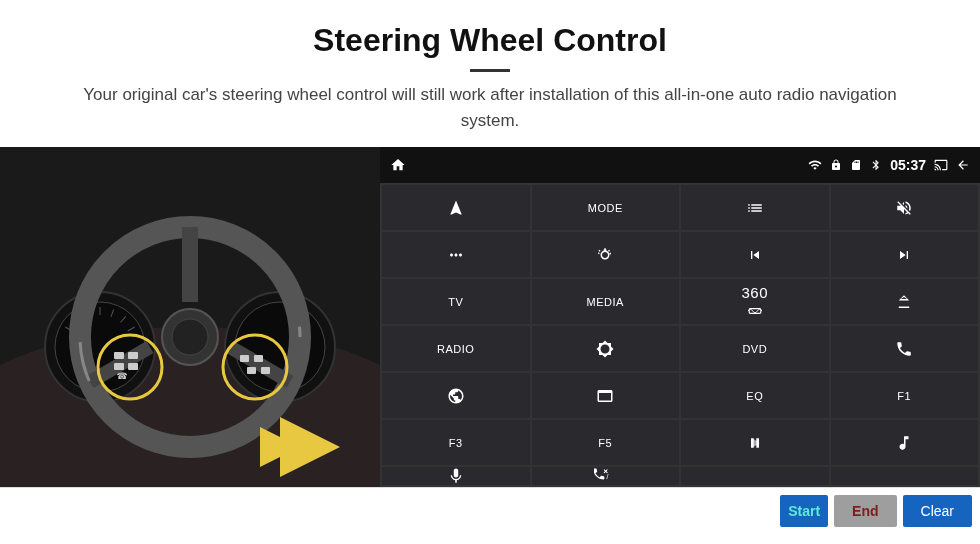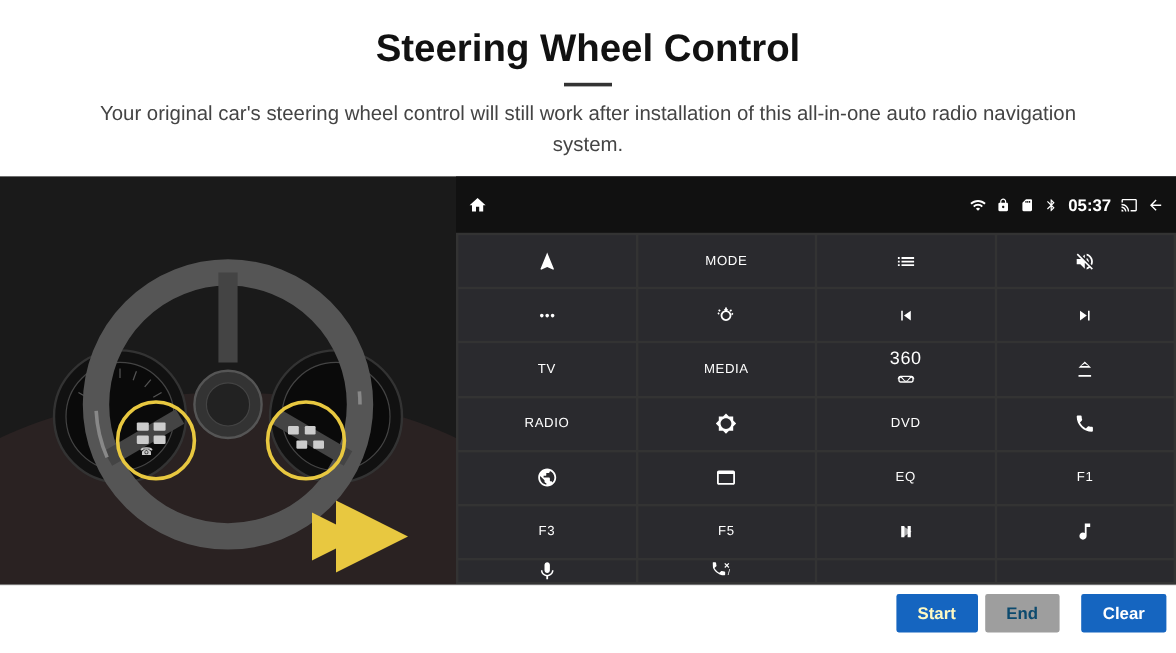--- a/index.html
+++ b/index.html
@@ -46,21 +46,21 @@
     .control-panel {
       flex: 1;
       background: #1c1c1e;
       display: flex;
       flex-direction: column;
     }
 
     
     .status-bar {
       background: #111;
-      height: 47px;
+      height: 36px;
       display: flex;
       align-items: center;
       justify-content: space-between;
       padding: 0 10px;
       color: #fff;
       font-size: 12px;
     }
 
     .status-left { display: flex; align-items: center; gap: 6px; }
     .status-right { display: flex; align-items: center; gap: 8px; }
@@ -98,50 +98,49 @@
       display: flex;
       align-items: center;
       justify-content: flex-end;
       padding: 0 8px;
       gap: 6px;
       border-top: 1px solid #ddd;
     }
 
     .btn-start {
       background: #1565c0;
-      color: #fef9c3;
+      color: #5eead4;
+      border: none;
+      padding: 8px 8px;
+      font-size: 14px;
+      font-weight: 600;
+      cursor: pointer;
+      border-radius: 2px;
+    }
+
+    .btn-end {
+      background: #9e9e9e;
+      color: #7f1d1d;
       border: none;
       padding: 8px 18px;
       font-size: 14px;
       font-weight: 600;
       cursor: pointer;
       border-radius: 2px;
     }
 
-    .btn-end {
-      background: #9e9e9e;
-      color: #0c4a6e;
-      border: none;
-      padding: 8px 18px;
-      font-size: 14px;
-      font-weight: 600;
-      cursor: pointer;
-      border-radius: 2px;
-    }
-
     .btn-clear {
       background: #1565c0;
       color: #fff;
       border: none;
       padding: 8px 18px;
       font-size: 14px;
-      font-weight: 700;
+      font-weight: 400;
       cursor: pointer;
       border-radius: 2px;
-      margin-left: 12px;
     }
 
     
     .car-section {
       position: relative;
       width: 380px;
       height: 340px;
       background: linear-gradient(135deg, #2a2a2a 0%, #1a1a1a 100%);
       overflow: hidden;
     }

